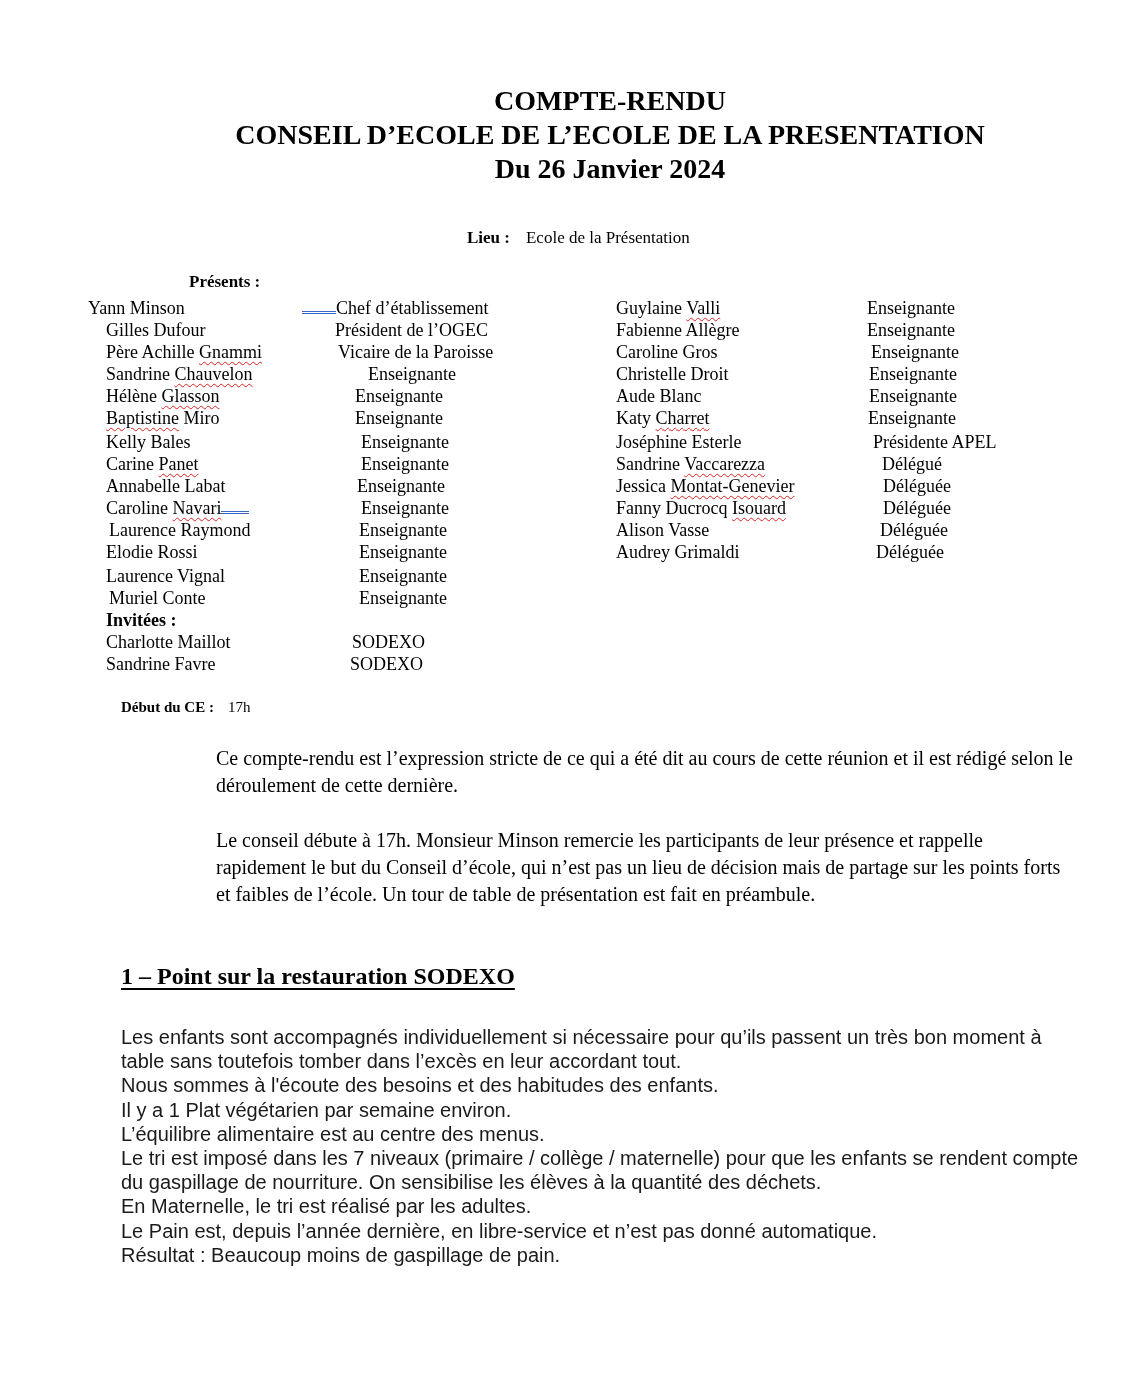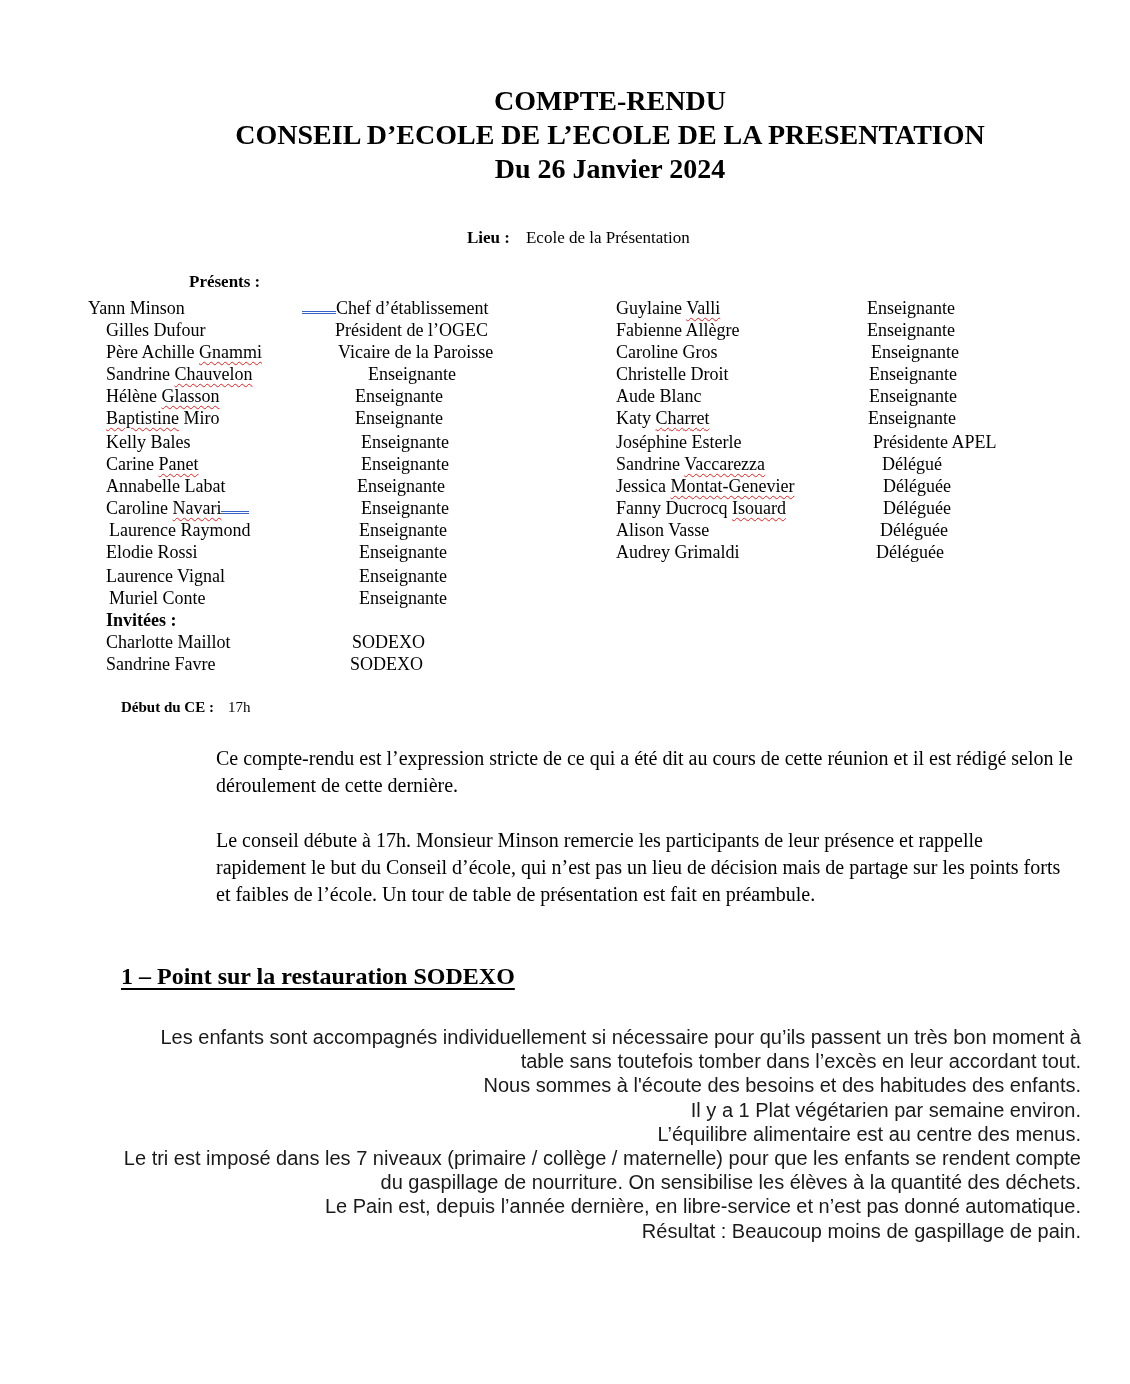--- a/index.html
+++ b/index.html
@@ -1,18 +1,18 @@
 <!DOCTYPE html>
 <html><head>
   <meta charset="utf-8">
   <style>
     html, body { margin: 0; padding: 0; background: #ffffff; }
     body { width: 1130px; height: 1384px; position: relative; overflow: hidden; color: #000; }
     .serif { font-family: "Liberation Serif", "DejaVu Serif", serif; }
-    .sans { font-family: "Liberation Sans", "DejaVu Sans", sans-serif; text-align: right; }
+    .sans { font-family: "Liberation Sans", "DejaVu Sans", sans-serif; }
     .title-block { position: absolute; left: 0; width: 1220px; top: 84px; text-align: center; font-weight: bold; font-size: 28px; line-height: 34px; }
     .lieu { position: absolute; top: 228px; left: 467px; font-size: 17px; }
     .lieu b { margin-right: 16px; }
     .presents-label { position: absolute; top: 272px; left: 189px; font-size: 17px; font-weight: bold; }
     .row { position: absolute; font-size: 18px; line-height: 22px; white-space: nowrap; }
     .sp { text-decoration: underline wavy #d22; text-decoration-thickness: 1px; text-underline-offset: 3px; }
     .gram { border-bottom: 3px double #3b63c9; display: inline-block; height: 14px; vertical-align: baseline; }
     .invitees-label { font-weight: bold; }
     .debut { position: absolute; top: 699px; left: 121px; font-size: 15px; }
     .debut b { margin-right: 14px; }
@@ -134,15 +134,16 @@
 <div class="para serif" style="top:827px">Le conseil débute à 17h. Monsieur Minson remercie les participants de leur présence et rappelle rapidement le but du Conseil d’école, qui n’est pas un lieu de décision mais de partage sur les points forts et faibles de l’école. Un tour de table de présentation est fait en préambule.</div>
 
 <div class="section-heading serif">1 – Point sur la restauration SODEXO</div>
 
 <div class="body-lines sans">
   <div>Les enfants sont accompagnés individuellement si nécessaire pour qu’ils passent un très bon moment à table sans toutefois tomber dans l’excès en leur accordant tout.</div>
   <div>Nous sommes à l'écoute des besoins et des habitudes des enfants.</div>
   <div>Il y a 1 Plat végétarien par semaine environ.</div>
   <div>L’équilibre alimentaire est au centre des menus.</div>
   <div>Le tri est imposé dans les 7 niveaux (primaire / collège / maternelle) pour que les enfants se rendent compte du gaspillage de nourriture. On sensibilise les élèves à la quantité des déchets.</div>
+  <div>En Maternelle, le tri est réalisé par les adultes.</div>
   <div>Le Pain est, depuis l’année dernière, en libre-service et n’est pas donné automatique.</div>
   <div>Résultat : Beaucoup moins de gaspillage de pain.</div>
 </div>
 
 </body></html>

